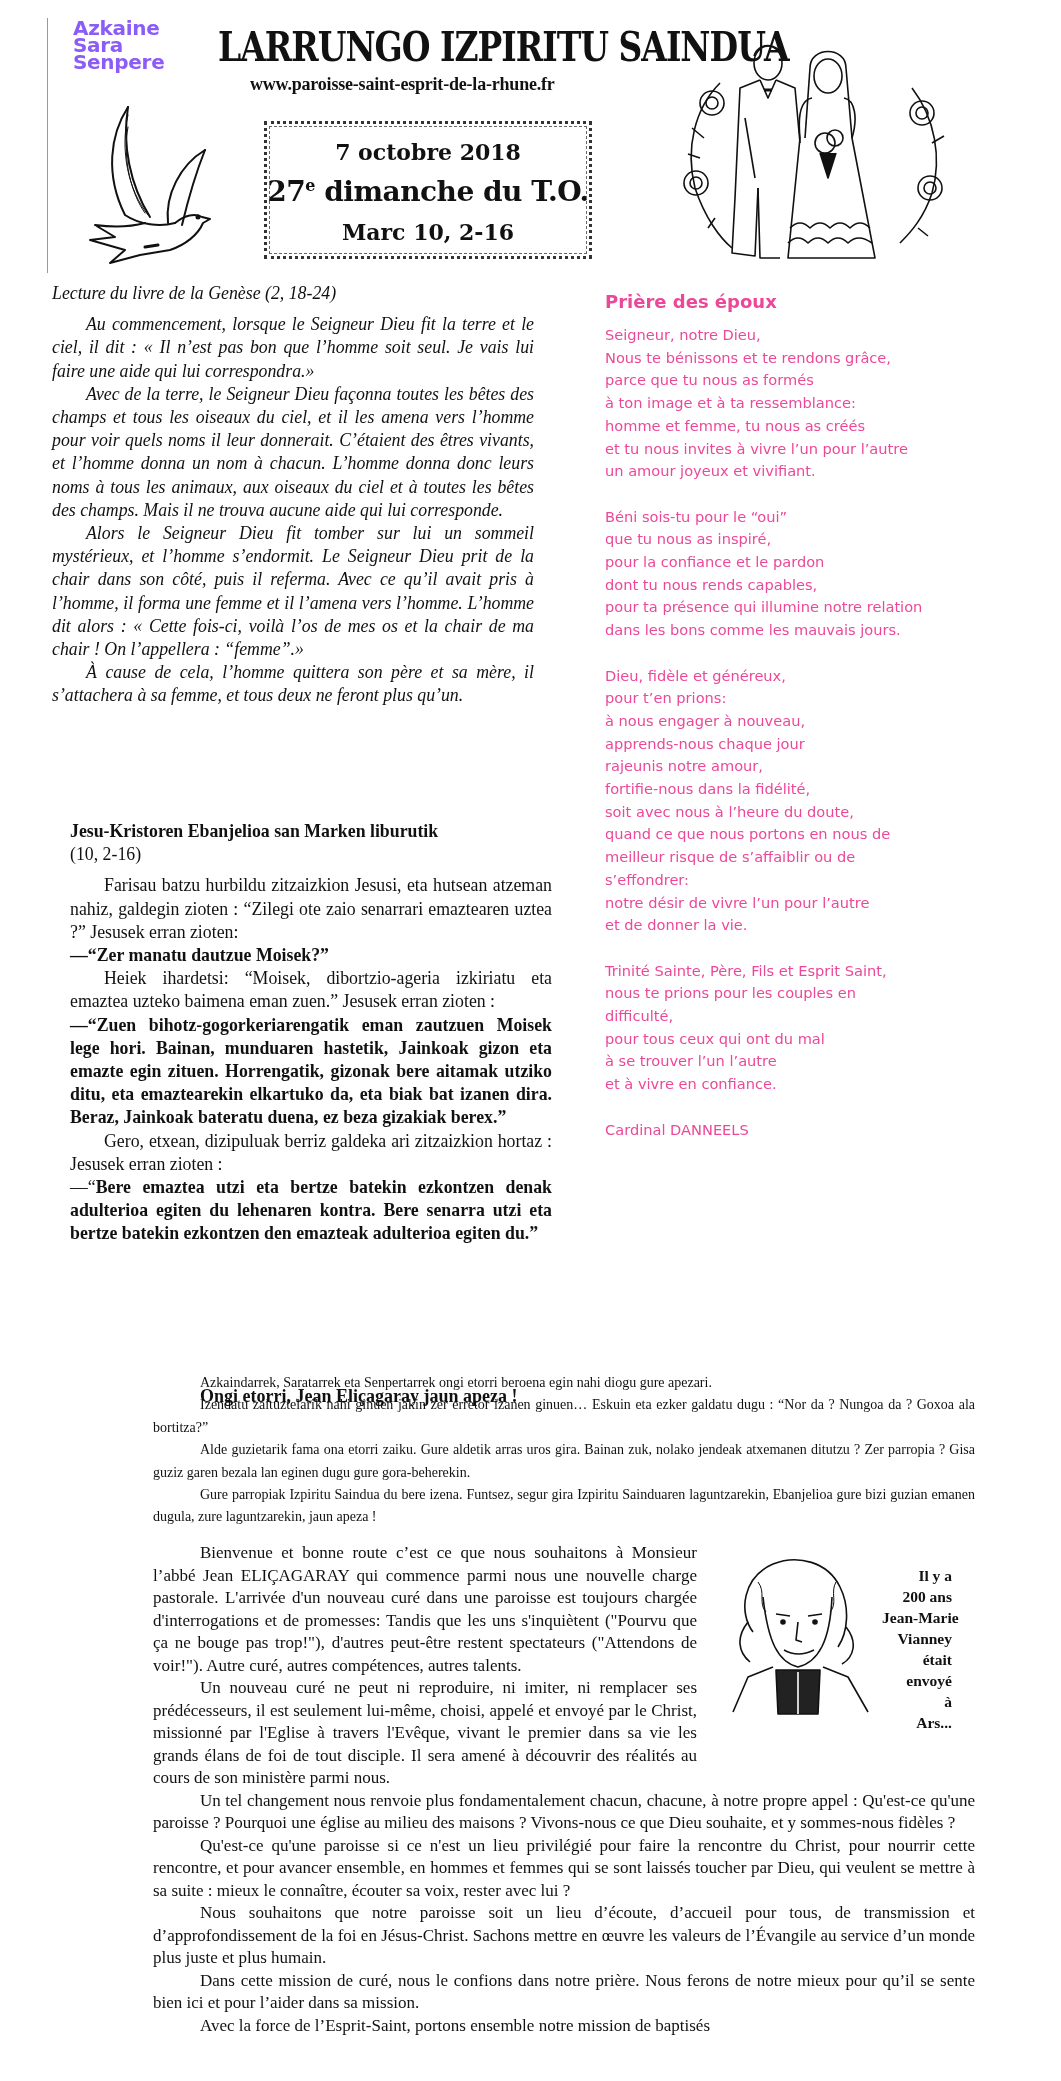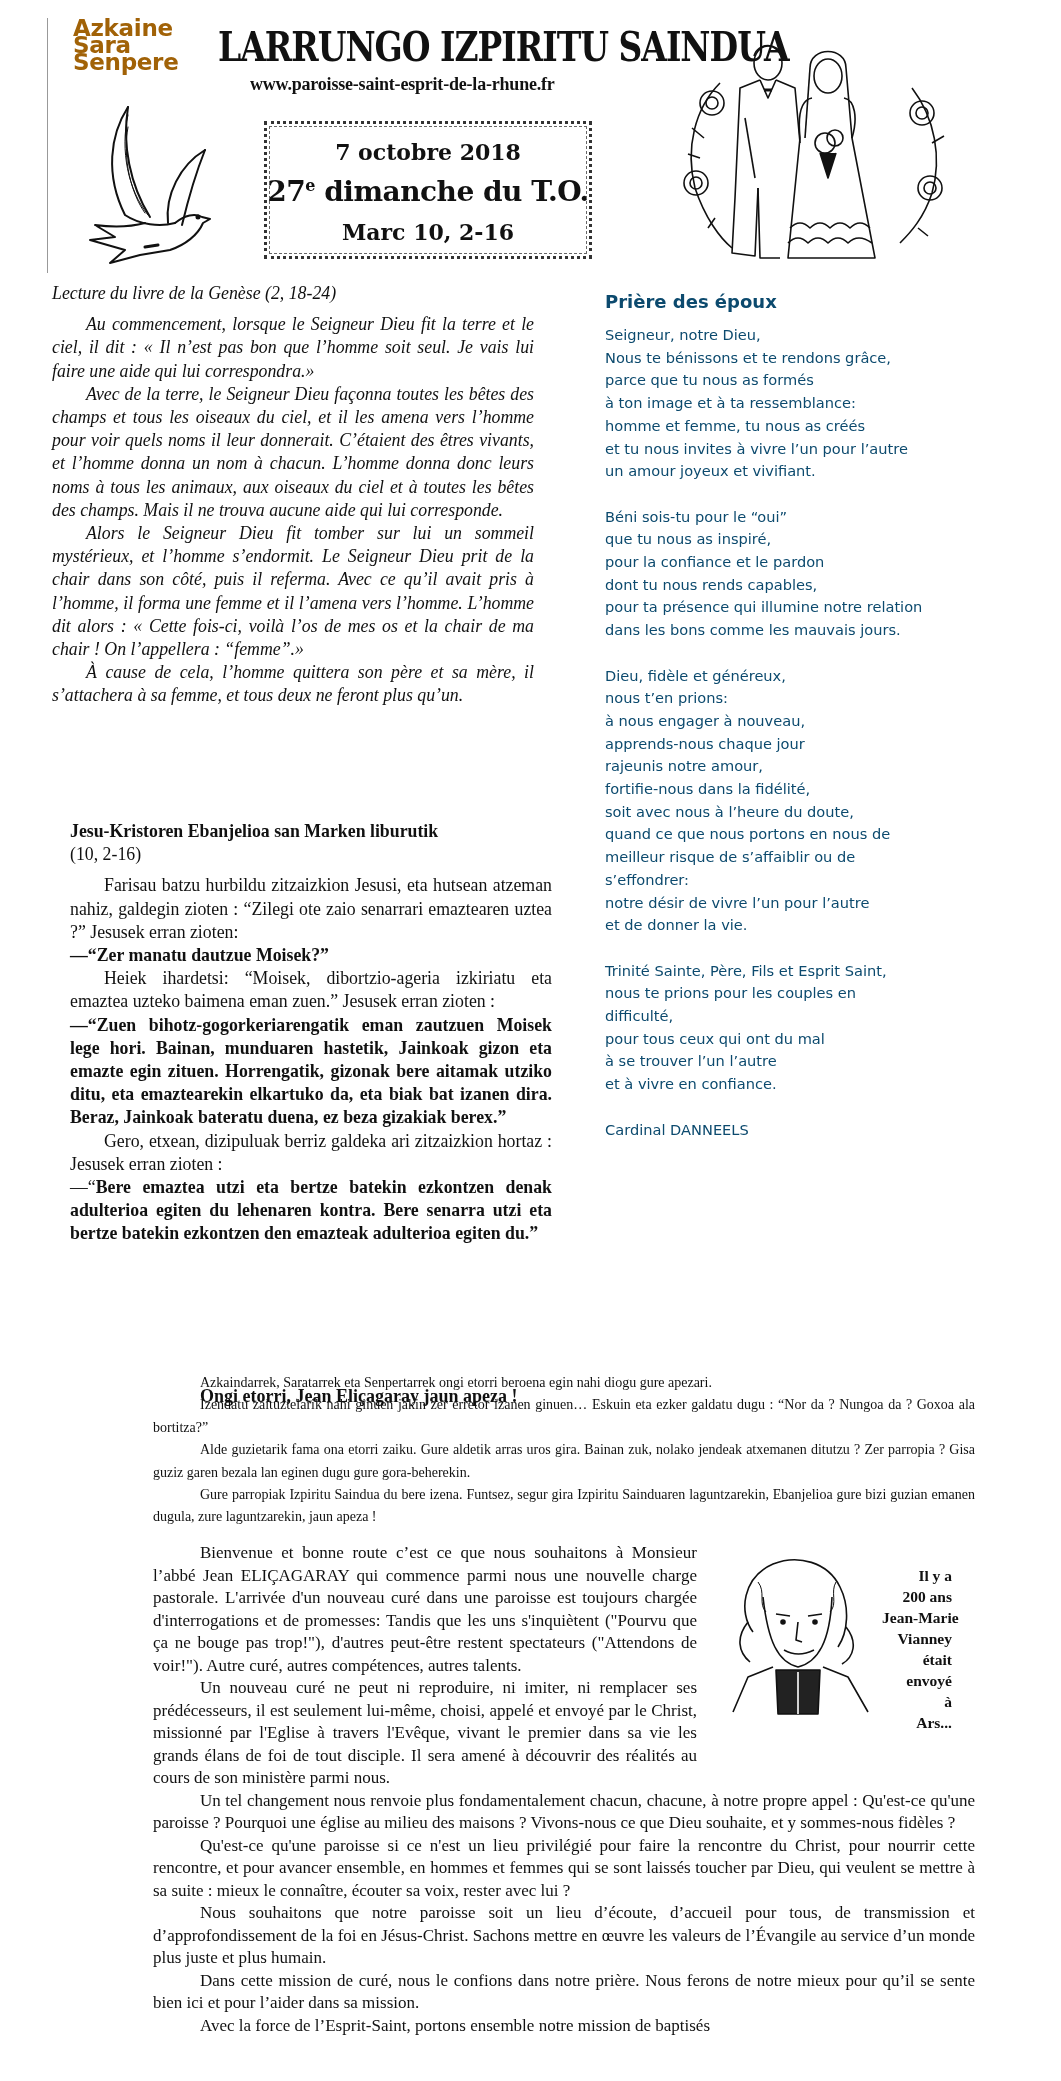--- a/index.html
+++ b/index.html
@@ -1,21 +1,21 @@
 <!DOCTYPE html>
 <html><head>
 <meta charset="utf-8">
 <style>
   html, body { margin: 0; padding: 0; background: #ffffff; }
   body { width: 1061px; height: 2081px; position: relative; overflow: hidden; color: #111; }
   .abs { position: absolute; }
 
   
   .vline { left: 47px; top: 18px; width: 1px; height: 255px; background: #999; }
-  .villages { left: 73px; top: 20px; font-family: "DejaVu Sans", sans-serif; font-weight: bold; font-size: 23px; line-height: 17px; color: #a16207; }
+  .villages { left: 73px; top: 20px; font-family: "DejaVu Sans", sans-serif; font-weight: bold; font-size: 20px; line-height: 17px; color: #8b5cf6; }
   .villages div { letter-spacing: -0.3px; }
   .main-title { left: 218px; top: 22px; width: 440px; font-family: "DejaVu Serif", serif; font-weight: bold; font-size: 33px; letter-spacing: -1px; transform: scaleY(1.25); transform-origin: top left; color: #111; white-space: nowrap; }
   .website { left: 250px; top: 74px; font-family: "Liberation Serif", serif; font-weight: bold; font-size: 18px; color: #111; letter-spacing: -0.2px; }
   .date-box { left: 264px; top: 121px; width: 322px; height: 132px; border: 3px dotted #333; outline: 1px dashed #666; outline-offset: -6px; text-align: center; font-family: "DejaVu Serif", serif; font-weight: bold; color: #111; }
   .date-box .d1 { font-size: 22px; margin-top: 14px; line-height: 28px; }
   .date-box .d2 { font-size: 28px; line-height: 40px; letter-spacing: -0.5px; }
   .date-box .d2 sup { font-size: 16px; }
   .date-box .d3 { font-size: 22px; line-height: 32px; margin-top: 4px; }
 
   
@@ -29,21 +29,21 @@
   .reading p { margin: 0; font-style: italic; text-indent: 34px; }
 
   .gospel { left: 70px; top: 820px; width: 482px; font-family: "Liberation Serif", serif; font-size: 17.8px; line-height: 23.2px; text-align: justify; }
   .gospel .g-title { font-weight: bold; margin: 0; }
   .gospel .g-ref { margin: 0 0 8px 0; }
   .gospel p { margin: 0; }
   .gospel .ind { text-indent: 34px; }
   .gospel .b { font-weight: bold; font-family: Liberation Serif, serif; }
 
   
-  .prayer { left: 605px; top: 290px; width: 420px; font-family: "DejaVu Sans", sans-serif; font-size: 14.6px; line-height: 22.7px; color: #0c4a6e; }
+  .prayer { left: 605px; top: 290px; width: 420px; font-family: "DejaVu Sans", sans-serif; font-size: 14.6px; line-height: 22.7px; color: #ec4899; }
   .prayer h2 { font-size: 18px; font-weight: bold; margin: 0 0 10px 0; line-height: 24px; }
   .prayer .stanza { margin-bottom: 22.7px; }
   .prayer .line { white-space: nowrap; }
 
   
   .welcome-title { left: 200px; top: 1386px; font-family: "Liberation Serif", serif; font-weight: bold; font-size: 18px; }
   .basque { left: 153px; top: 1372px; width: 822px; font-family: "Liberation Serif", serif; font-size: 14px; line-height: 22.4px; text-align: justify; }
   .basque p { margin: 0; text-indent: 47px; }
 
   .french { left: 153px; top: 1542px; width: 822px; font-family: "Liberation Serif", serif; font-size: 17px; line-height: 22.5px; text-align: justify; }
@@ -154,21 +154,21 @@
       <div class="stanza">
         <div class="line">Béni sois-tu pour le “oui”</div>
         <div class="line">que tu nous as inspiré,</div>
         <div class="line">pour la confiance et le pardon</div>
         <div class="line">dont tu nous rends capables,</div>
         <div class="line">pour ta présence qui illumine notre relation</div>
         <div class="line">dans les bons comme les mauvais jours.</div>
       </div>
       <div class="stanza">
         <div class="line">Dieu, fidèle et généreux,</div>
-        <div class="line">nous t’en prions:</div>
+        <div class="line">pour t’en prions:</div>
         <div class="line">à nous engager à nouveau,</div>
         <div class="line">apprends-nous chaque jour</div>
         <div class="line">rajeunis notre amour,</div>
         <div class="line">fortifie-nous dans la fidélité,</div>
         <div class="line">soit avec nous à l’heure du doute,</div>
         <div class="line">quand ce que nous portons en nous de</div>
         <div class="line">meilleur risque de s’affaiblir ou de</div>
         <div class="line">s’effondrer:</div>
         <div class="line">notre désir de vivre l’un pour l’autre</div>
         <div class="line">et de donner la vie.</div>

